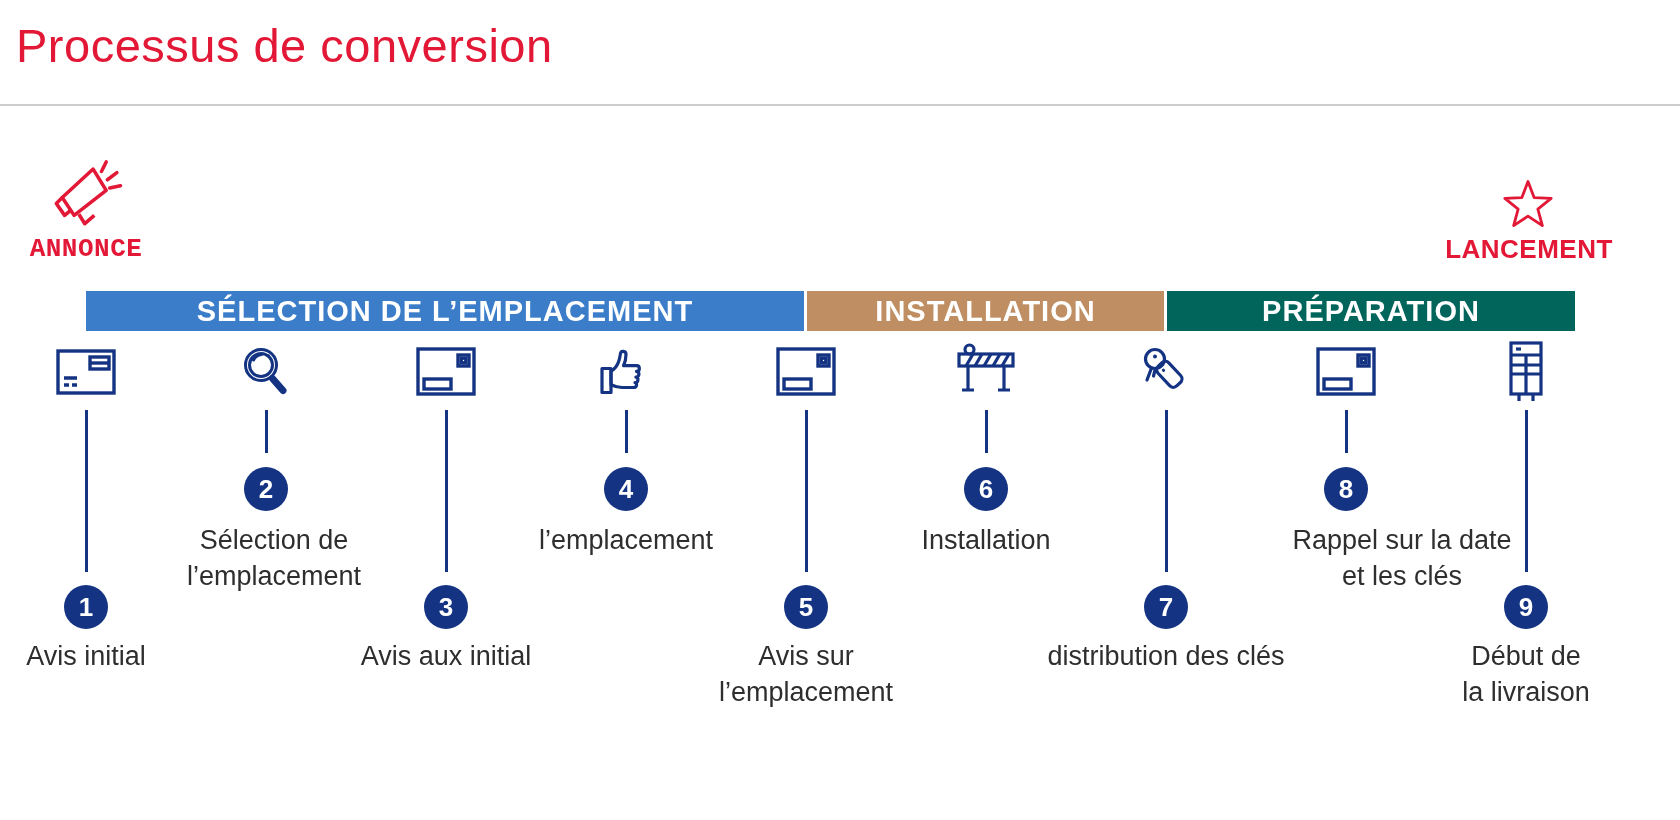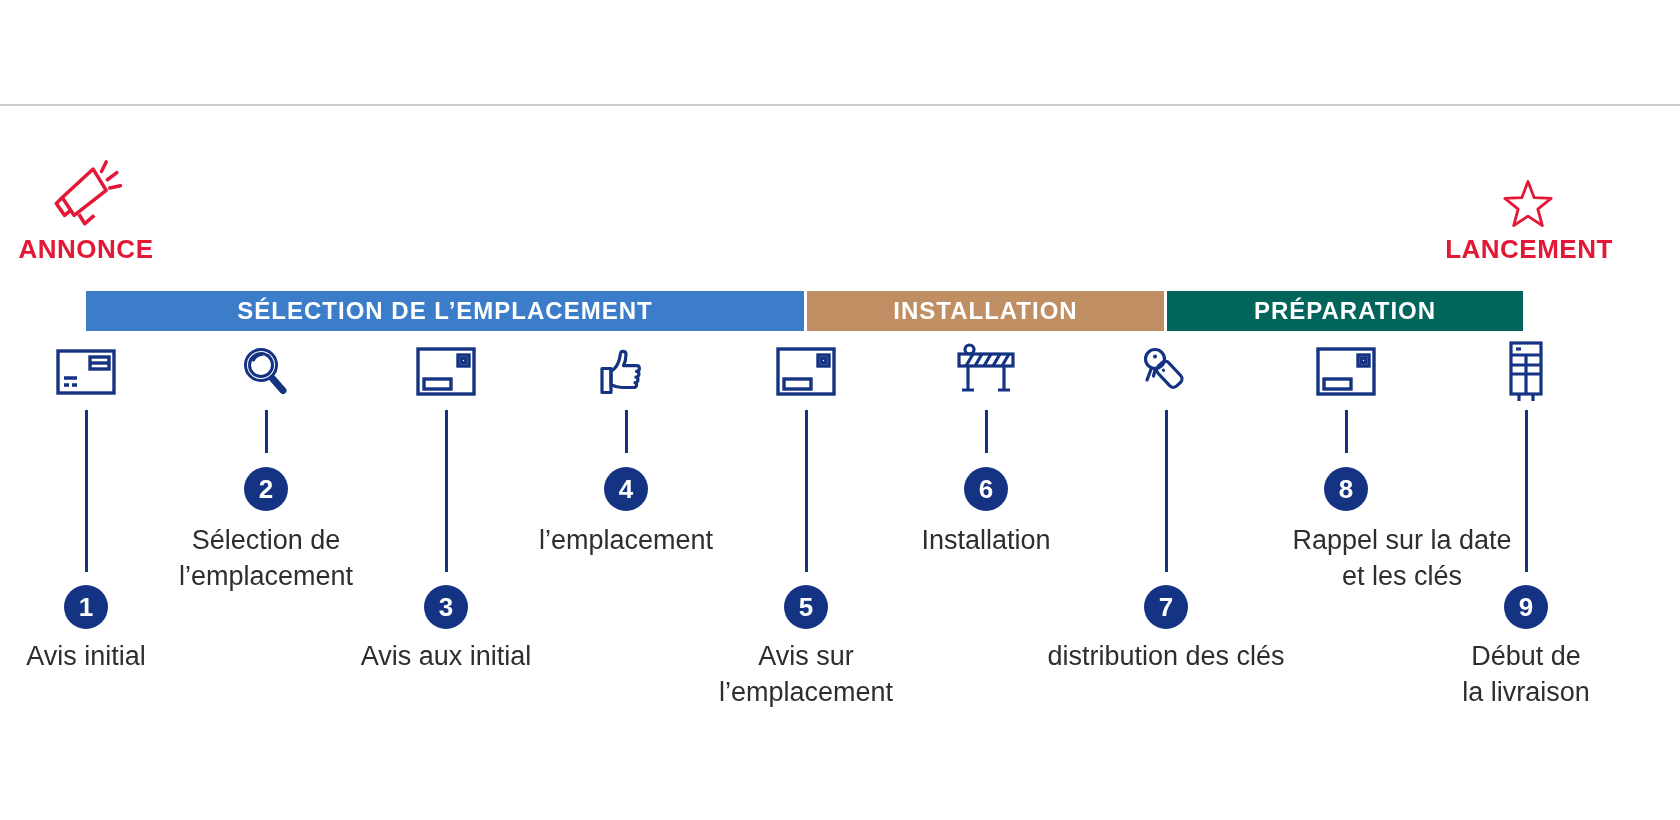--- a/index.html
+++ b/index.html
@@ -9,51 +9,52 @@
 
   .title { position:absolute; left:16px; top:18px; font-size:47px; font-weight:400;
            color:var(--red); letter-spacing:0.5px; }
   .divider { position:absolute; left:0; top:104px; width:1680px; height:2px; background:#cdcdcd; }
 
   .milestone-icon { position:absolute; color:var(--red); }
   .milestone-label { position:absolute; color:var(--red); font-weight:700; font-size:26px;
                      letter-spacing:0.5px; text-align:center; transform:translateX(-50%); white-space:nowrap; }
 
   .phase-bar { position:absolute; top:291px; height:40px; line-height:40px; color:#fff;
-               font-size:24px; font-weight:700; letter-spacing:1px; text-align:center; white-space:nowrap; }
+               font-size:29px; font-weight:700; letter-spacing:1px; text-align:center; white-space:nowrap; }
   .phase-1 { left:86px;   width:718px; }
   .phase-2 { left:807px;  width:357px; }
-  .phase-3 { left:1167px; width:356px; }
+  .phase-3 { left:1167px; width:408px; }
 
   .step { position:absolute; left:0; top:0; }
   .step-icon { position:absolute; width:64px; height:64px; color:var(--navy); }
   .step-icon svg { width:64px; height:64px; display:block; }
   .step-line { position:absolute; width:3px; background:var(--navy); }
   .step-circle { position:absolute; width:44px; height:44px; border-radius:50%;
                  background:var(--navy); color:#fff; font-size:26px; font-weight:700;
                  display:flex; align-items:center; justify-content:center; }
   .step-label { position:absolute; width:340px; text-align:center; font-size:27px;
                 line-height:36px; color:var(--text); }
 </style>
 </head>
 <body>
 
 <div class="canvas">
 
+  <h1 class="title">Processus de conversion</h1>
   <div class="divider"></div>
 
   <div class="milestone-icon" style="left:48px; top:156px; width:76px; height:76px;">
     <svg viewBox="0 0 64 64" width="76" height="76" fill="none" stroke="currentColor" stroke-width="3">
       <path d="M12 35 L38 11 L49 29 L22 50 Z" stroke-linejoin="round"></path>
       <path d="M12 35 l-5 5 7 10 6 -5" stroke-linejoin="round"></path>
       <path d="M26 49 l5 8 8 -7" stroke-linejoin="round"></path>
       <path d="M50 20 l8 -6 M52 27 l9 -2 M45 13 l4 -8" stroke-linecap="round"></path>
     </svg>
   </div>
-  <div class="milestone-label" style="left:86px; top:234px;">ANNONCE</div>
+  <div class="milestone-label" style="left:86px; top:234px;font-family:Liberation Mono, monospace;">ANNONCE</div>
 
   <div class="milestone-icon" style="left:1498px; top:174px; width:60px; height:60px;">
     <svg viewBox="0 0 64 64" width="60" height="60" fill="none" stroke="currentColor" stroke-width="3">
       <polygon points="32,8 38.5,25.1 56.7,26 42.5,37.4 47.3,55 32,45 16.7,55 21.5,37.4 7.3,26 25.5,25.1" stroke-linejoin="round"></polygon>
     </svg>
   </div>
   <div class="milestone-label" style="left:1529px; top:234px;">LANCEMENT</div>
 
   <div class="phase-bar phase-1" style="background: rgb(59, 125, 200);">SÉLECTION DE L’EMPLACEMENT</div>
   <div class="phase-bar phase-2" style="background: rgb(191, 142, 98);">INSTALLATION</div>
@@ -80,21 +81,21 @@
           <svg viewBox="0 0 64 64" fill="none" stroke="currentColor" stroke-width="3">
        <circle cx="27" cy="25" r="15.5"></circle>
             <circle cx="27" cy="25" r="11.5"></circle>
        <path d="M19.5 20 a10 10 0 0 1 8 -5.5" stroke-linecap="round"></path>
        <circle cx="34.5" cy="15.5" r="1.3" fill="currentColor" stroke="none"></circle>
        <path d="M38.5 38.5 L49 50.5" stroke-width="7" stroke-linecap="round"></path>
      </svg>
         </div>
         <div class="step-line" style="left: 264.5px; top: 410px; height: 43px;"></div>
         <div class="step-circle" style="left: 244px; top: 467px;">2</div>
-        <div class="step-label" style="left: 96px; top: 522px;">
+        <div class="step-label" style="left: 104px; top: 522px;">
           <div>Sélection de</div>
           <div>l’emplacement</div>
         </div>
       </div>
       <div class="step">
         <div class="step-icon" style="left: 414px; top: 340px;">
           <svg viewBox="0 0 64 64" fill="none" stroke="currentColor" stroke-width="3.4">
        <rect x="4" y="9" width="56" height="45"></rect>
        <rect x="44" y="15" width="11" height="11"></rect>
        <rect x="47.2" y="18.2" width="4.6" height="4.6"></rect>

